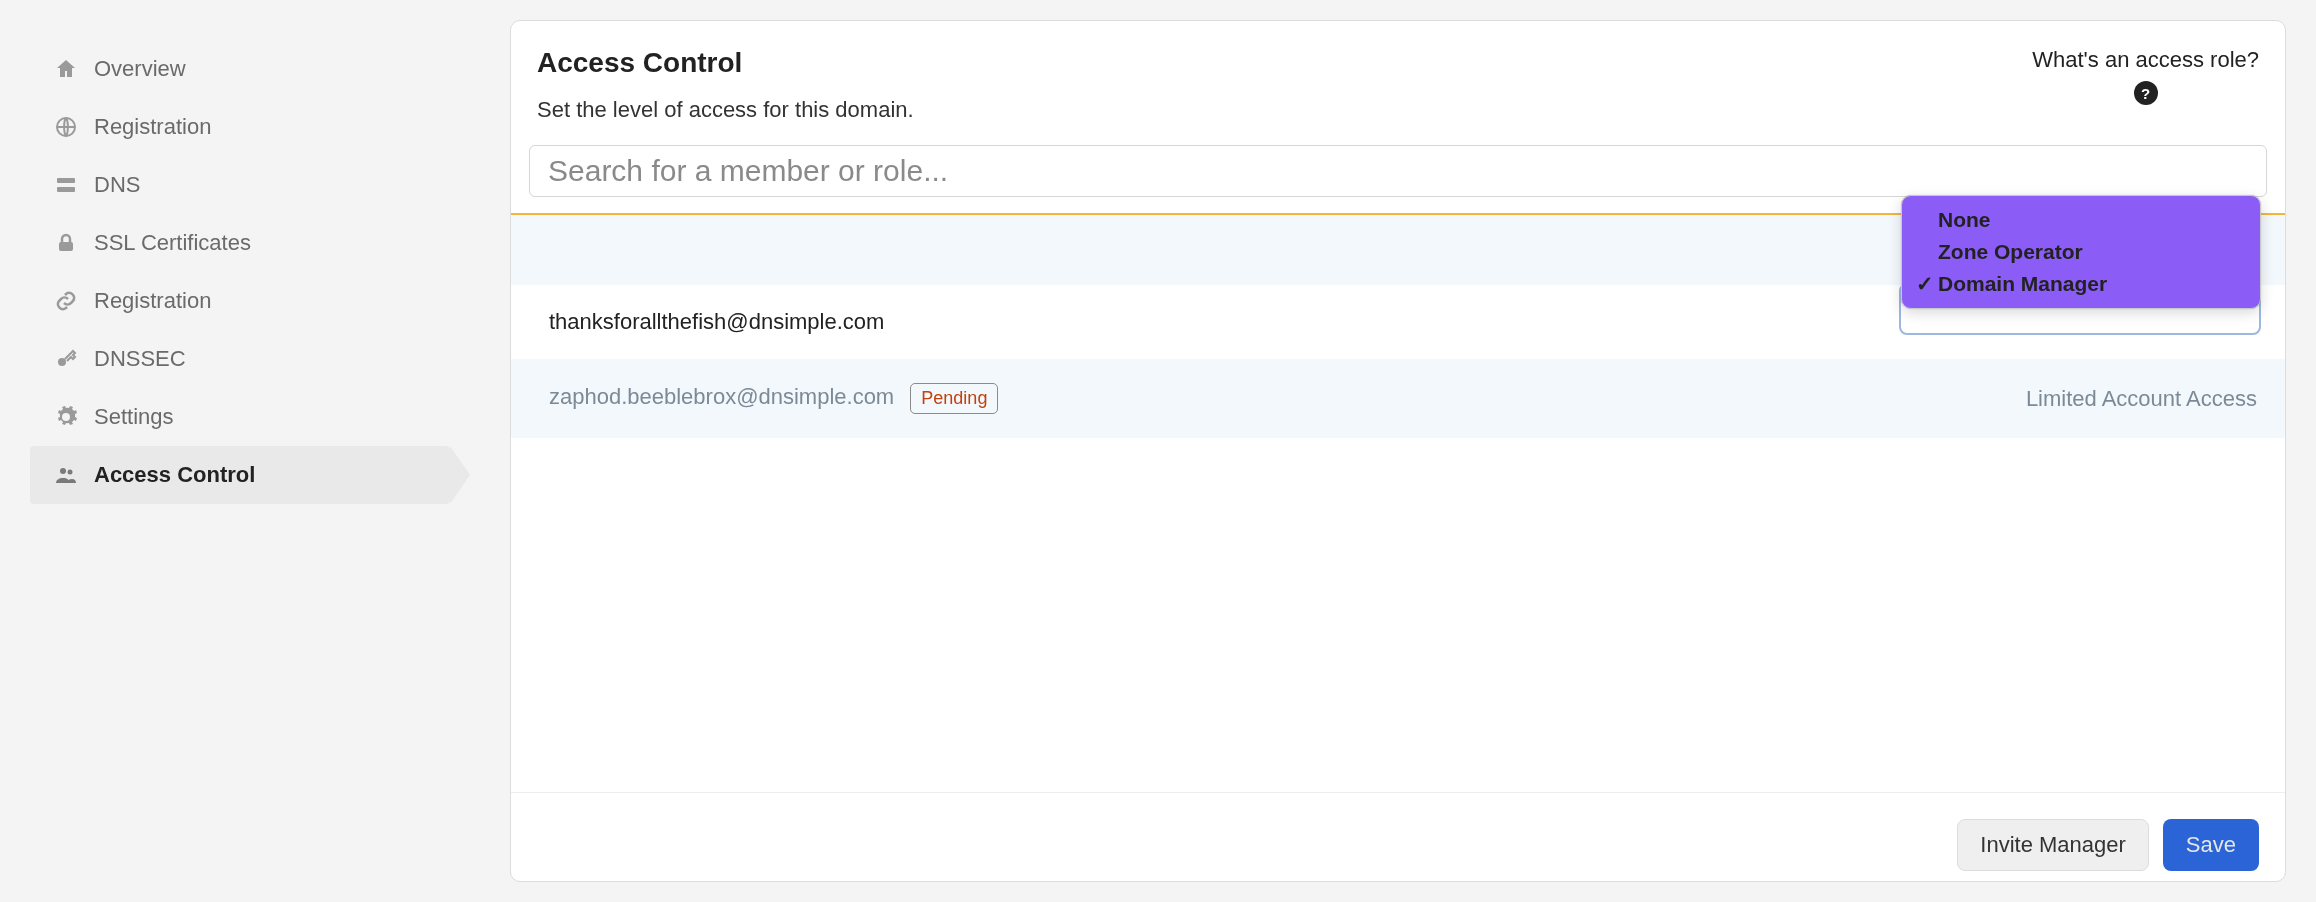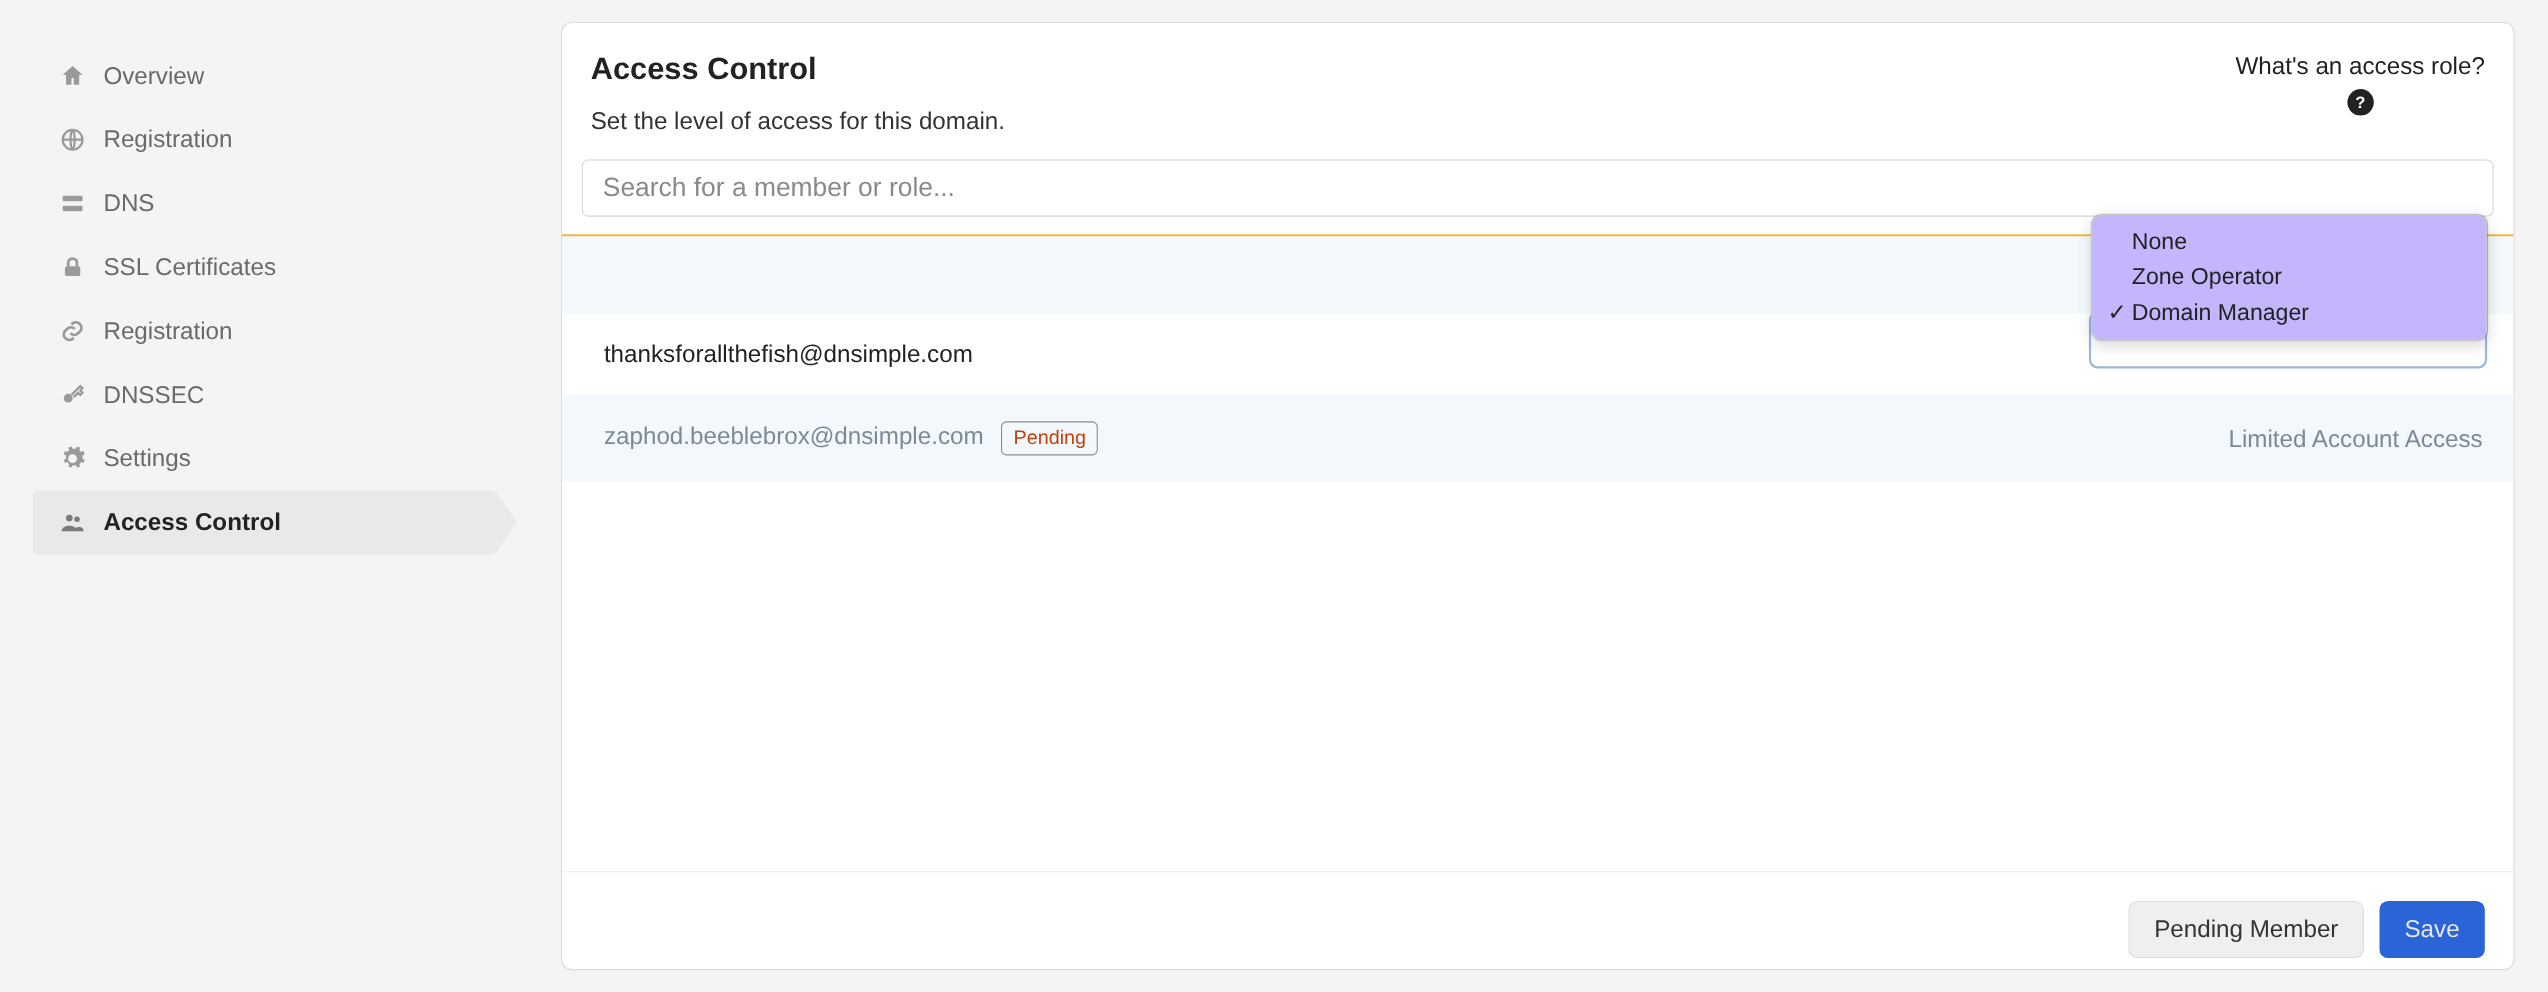--- a/index.html
+++ b/index.html
@@ -112,21 +112,21 @@
     .search-wrap {
       padding: 0 18px 16px 18px;
       border-bottom: 2px solid #f2b638;
     }
     .search-input {
       width: 100%;
       height: 52px;
       border: 1px solid #d6d6d6;
       border-radius: 6px;
       padding: 0 18px;
-      font-size: 24px;
+      font-size: 30px;
       color: #333;
     }
     .search-input::placeholder { color: #8a8a8a; }
     .member-row {
       display: flex;
       align-items: center;
       justify-content: space-between;
       padding: 24px 28px;
       font-size: 22px;
       position: relative;
@@ -145,26 +145,27 @@
       margin-left: 10px;
     }
     .member-role { color: #222; }
     .row-first { min-height: 70px; }
     
     .dropdown {
       position: absolute;
       right: 24px;
       top: -20px;
       width: 360px;
-      background: #c4b5fd;
+      background: #8b5cf6;
       border: 1px solid #c9c9c9;
       border-radius: 10px;
       box-shadow: 0 4px 14px rgba(0,0,0,0.15), 0 0 1px rgba(0,0,0,0.3);
       padding: 8px 0;
       z-index: 10;
+      font-weight: bold;
     }
     .dropdown-item {
       display: flex;
       align-items: center;
       gap: 6px;
       padding: 4px 18px 4px 14px;
       font-size: 21px;
       color: #222;
       cursor: pointer;
     }
@@ -331,17 +332,17 @@
 
     <div class="member-row shaded">
       <span>
         <span class="member-email">zaphod.beeblebrox@dnsimple.com</span>
         <span class="badge">Pending</span>
       </span>
       <span class="member-role">Limited Account Access</span>
     </div>
 
     <div class="panel-footer">
-      <button class="btn btn-secondary">Pending Member</button>
+      <button class="btn btn-secondary">Invite Manager</button>
       <button class="btn btn-primary">Save</button>
     </div>
   </main>
 </div>
 
 </body></html>

